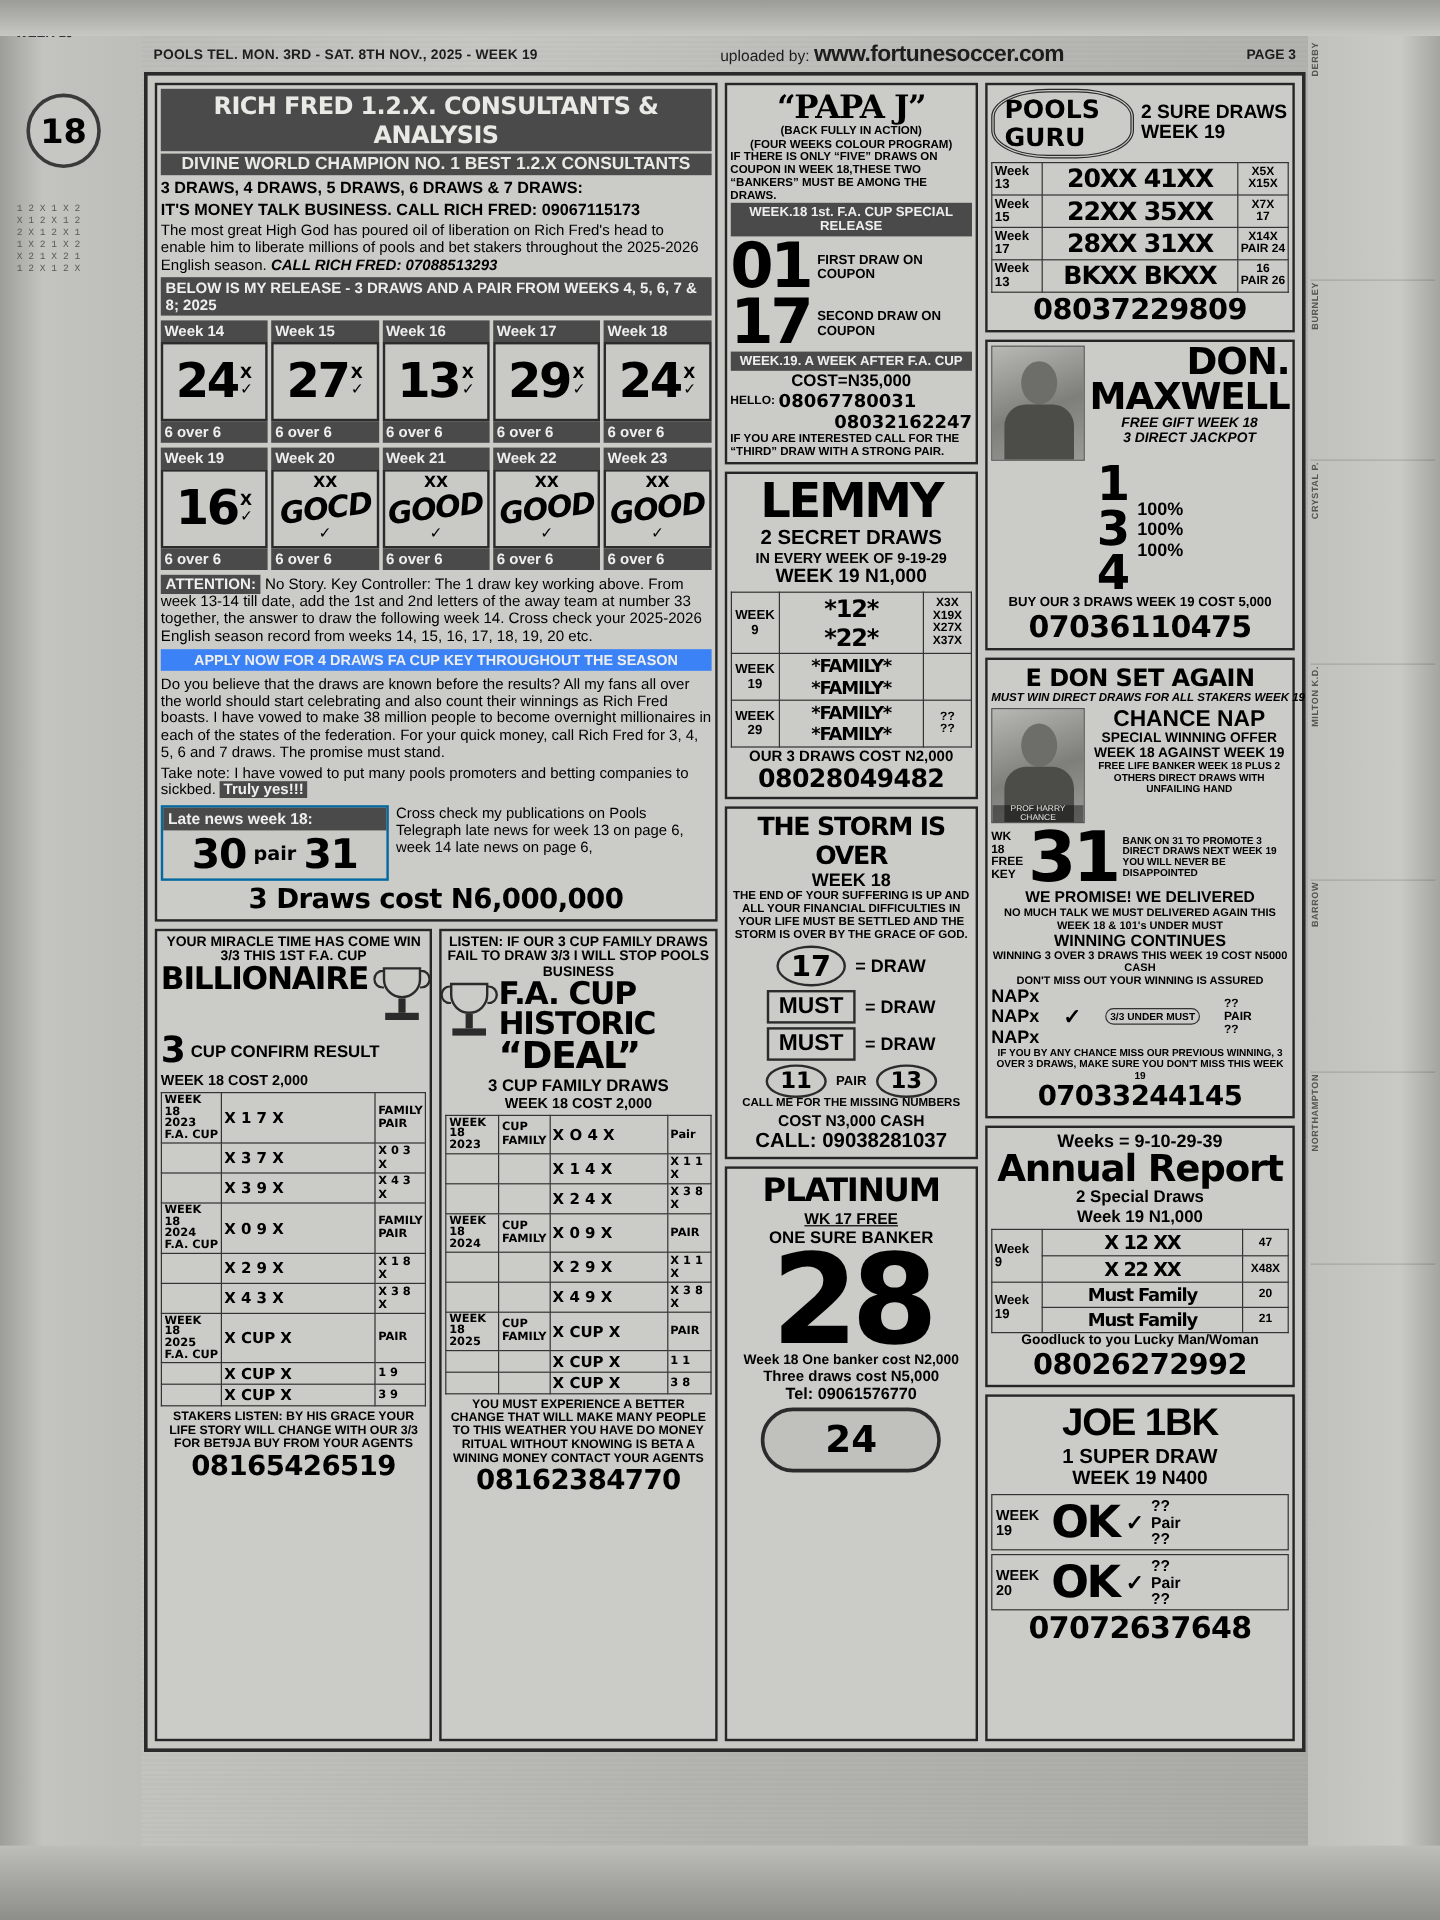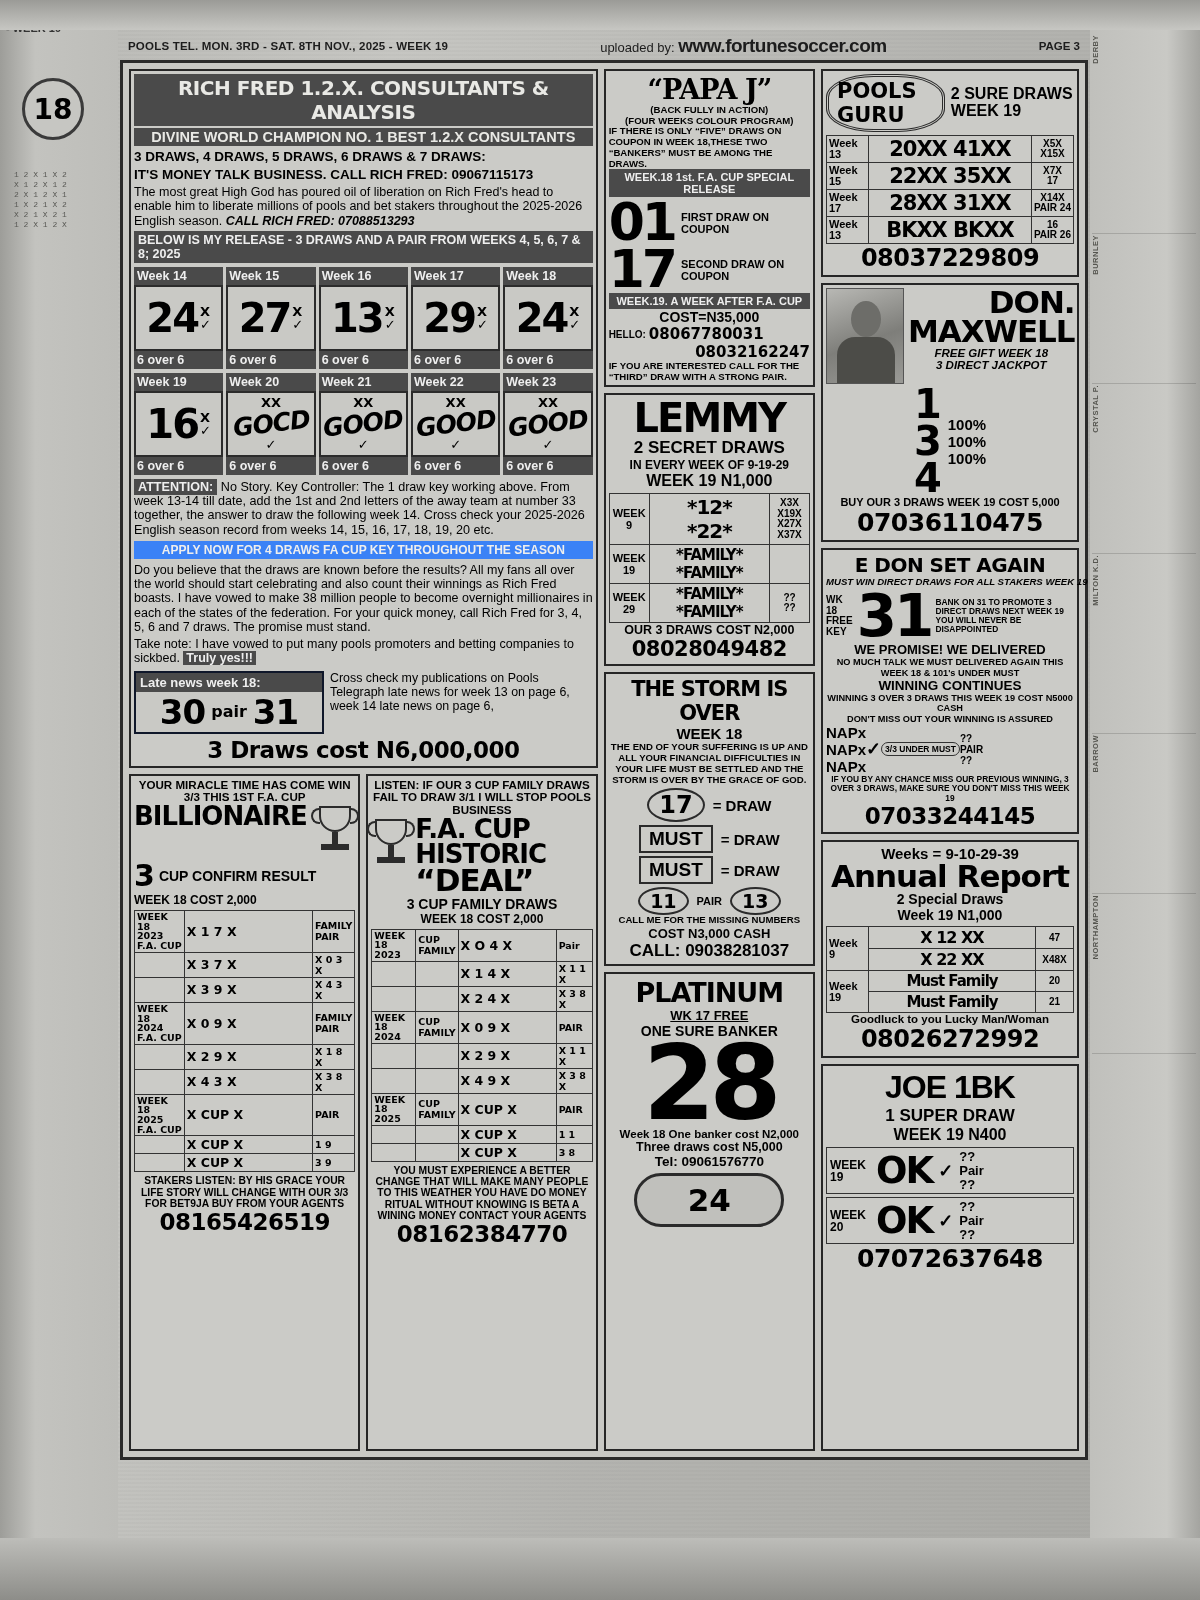--- a/index.html
+++ b/index.html
@@ -85,21 +85,21 @@
   .wk-num .script { font-size:25px; font-weight:bold; font-style:italic;
                     transform:rotate(-7deg); letter-spacing:-1px; }
   .wk-foot { background:#4a4a4a; color:#eee; font-weight:bold; font-size:12.5px;
              padding:2px 3px; }
   .attn { margin-top:5px; font-size:12.6px; line-height:1.13; }
   .attn-tag { background:#4a4a4a; color:#eee; font-weight:bold; padding:1px 4px; }
   .apply-band { background:#3b82f6; color:#eee; font-weight:bold; font-size:12px;
                 padding:2px 4px; margin:4px 0; text-align:center; }
   .hl { background:#4a4a4a; color:#eee; padding:0 3px; font-weight:bold; }
   .latenews { display:flex; gap:6px; margin-top:5px; align-items:flex-start; }
-  .ln-box { border:2px solid #0f172a; background:#c9c9c5; width:190px; }
+  .ln-box { border:2px solid #0369a1; background:#c9c9c5; width:190px; }
   .ln-top { background:#4a4a4a; color:#eee; font-weight:bold; font-size:13px; padding:2px 4px; }
   .ln-nums { display:flex; align-items:center; justify-content:center; gap:6px;
              font-family:"DejaVu Sans", sans-serif; }
   .ln-nums .n { font-size:34px; font-weight:bold; letter-spacing:-1px; }
   .ln-nums .p { font-size:16px; font-weight:bold; }
   .ln-txt { font-size:12.4px; line-height:1.14; flex:1; }
   .threedraw { text-align:center; font-weight:bold; font-size:23px; margin-top:3px;
                font-family:"DejaVu Sans", sans-serif; letter-spacing:-.5px; }
 
   
@@ -465,21 +465,21 @@
             <td>X CUP X</td>
             <td class="r">3 9</td>
           </tr>
         </tbody>
             </table>
         <div class="fa-note">STAKERS LISTEN: BY HIS GRACE YOUR LIFE STORY WILL CHANGE WITH OUR 3/3 FOR BET9JA BUY FROM YOUR AGENTS</div>
         <div class="fa-phone">08165426519</div>
       </div>
 
       <div class="fa-box">
-        <div class="fa-top">LISTEN: IF OUR 3 CUP FAMILY DRAWS FAIL TO DRAW 3/1 I WILL STOP POOLS BUSINESS</div>
+        <div class="fa-top">LISTEN: IF OUR 3 CUP FAMILY DRAWS FAIL TO DRAW 3/3 I WILL STOP POOLS BUSINESS</div>
         <div class="fa-row">
           <div class="trophy">
             <div class="cup"></div>
                 <div class="handleL"></div>
                 <div class="handleR"></div>
             <div class="stem"></div>
                 <div class="base"></div>
           </div>
           <div style="flex:1">
             <div class="fa-h1">F.A. CUP HISTORIC</div>
@@ -725,31 +725,43 @@
           <div class="b" style="font-size:15px">100%</div>
         </div>
       </div>
       <div class="b center" style="font-size:11px">BUY OUR 3 DRAWS WEEK 19 COST 5,000</div>
       <div class="phone" style="font-size:25px">07036110475</div>
     </div>
 
     <div class="box">
       <div class="edon-t">E DON SET AGAIN</div>
       <div class="mini" style="font-style:italic;white-space:pre">MUST WIN DIRECT DRAWS FOR ALL STAKERS WEEK 19</div>
+      <div style="display:flex;gap:4px;margin-top:2px">
+        <div class="portrait">
+          <div class="head"></div>
+              <div class="body"></div>
+          <div class="cap">PROF HARRY CHANCE</div>
+        </div>
+        <div style="flex:1">
+          <div class="b center" style="font-size:19px;line-height:1">CHANCE NAP</div>
+          <div class="b center" style="font-size:11.5px;line-height:1.1">SPECIAL WINNING OFFER WEEK 18 AGAINST WEEK 19</div>
+          <div class="mini" style="font-size:8.4px">FREE LIFE BANKER WEEK 18 PLUS 2 OTHERS DIRECT DRAWS WITH UNFAILING HAND</div>
+        </div>
+      </div>
       <div style="display:flex;align-items:center;gap:4px;margin-top:2px">
         <div class="b" style="font-size:10px;width:34px;line-height:1.05">WK 18 FREE KEY</div>
         <div class="chance31">31</div>
         <div style="font-size:8.4px;line-height:1.08;font-weight:bold">BANK ON 31 TO PROMOTE 3 DIRECT DRAWS NEXT WEEK 19 YOU WILL NEVER BE DISAPPOINTED</div>
       </div>
       <div class="b center" style="font-size:13px">WE PROMISE! WE DELIVERED</div>
       <div class="mini" style="font-size:9.2px">NO MUCH TALK WE MUST DELIVERED AGAIN THIS WEEK 18 &amp; 101's UNDER MUST</div>
       <div class="b center" style="font-size:13.5px">WINNING CONTINUES</div>
       <div class="mini" style="font-size:9.2px">WINNING 3 OVER 3 DRAWS THIS WEEK 19 COST N5000 CASH</div>
       <div class="mini" style="font-size:9.2px">DON'T MISS OUT YOUR WINNING IS ASSURED</div>
-      <div style="display:flex;align-items:center;gap:0">
+      <div style="display:flex;align-items:center;gap:20px">
         <div>
           <div class="b" style="font-size:15px">NAPx</div>
           <div class="b" style="font-size:15px">NAPx</div>
           <div class="b" style="font-size:15px">NAPx</div>
         </div>
         <div class="tick">✓</div>
         <div style="font-size:8.5px;font-weight:bold;border:1px solid #333;border-radius:8px;padding:1px 3px;white-space:pre">3/3 UNDER MUST</div>
         <div style="font-size:10px;font-weight:bold;white-space:pre">??
 PAIR
 ??</div>

